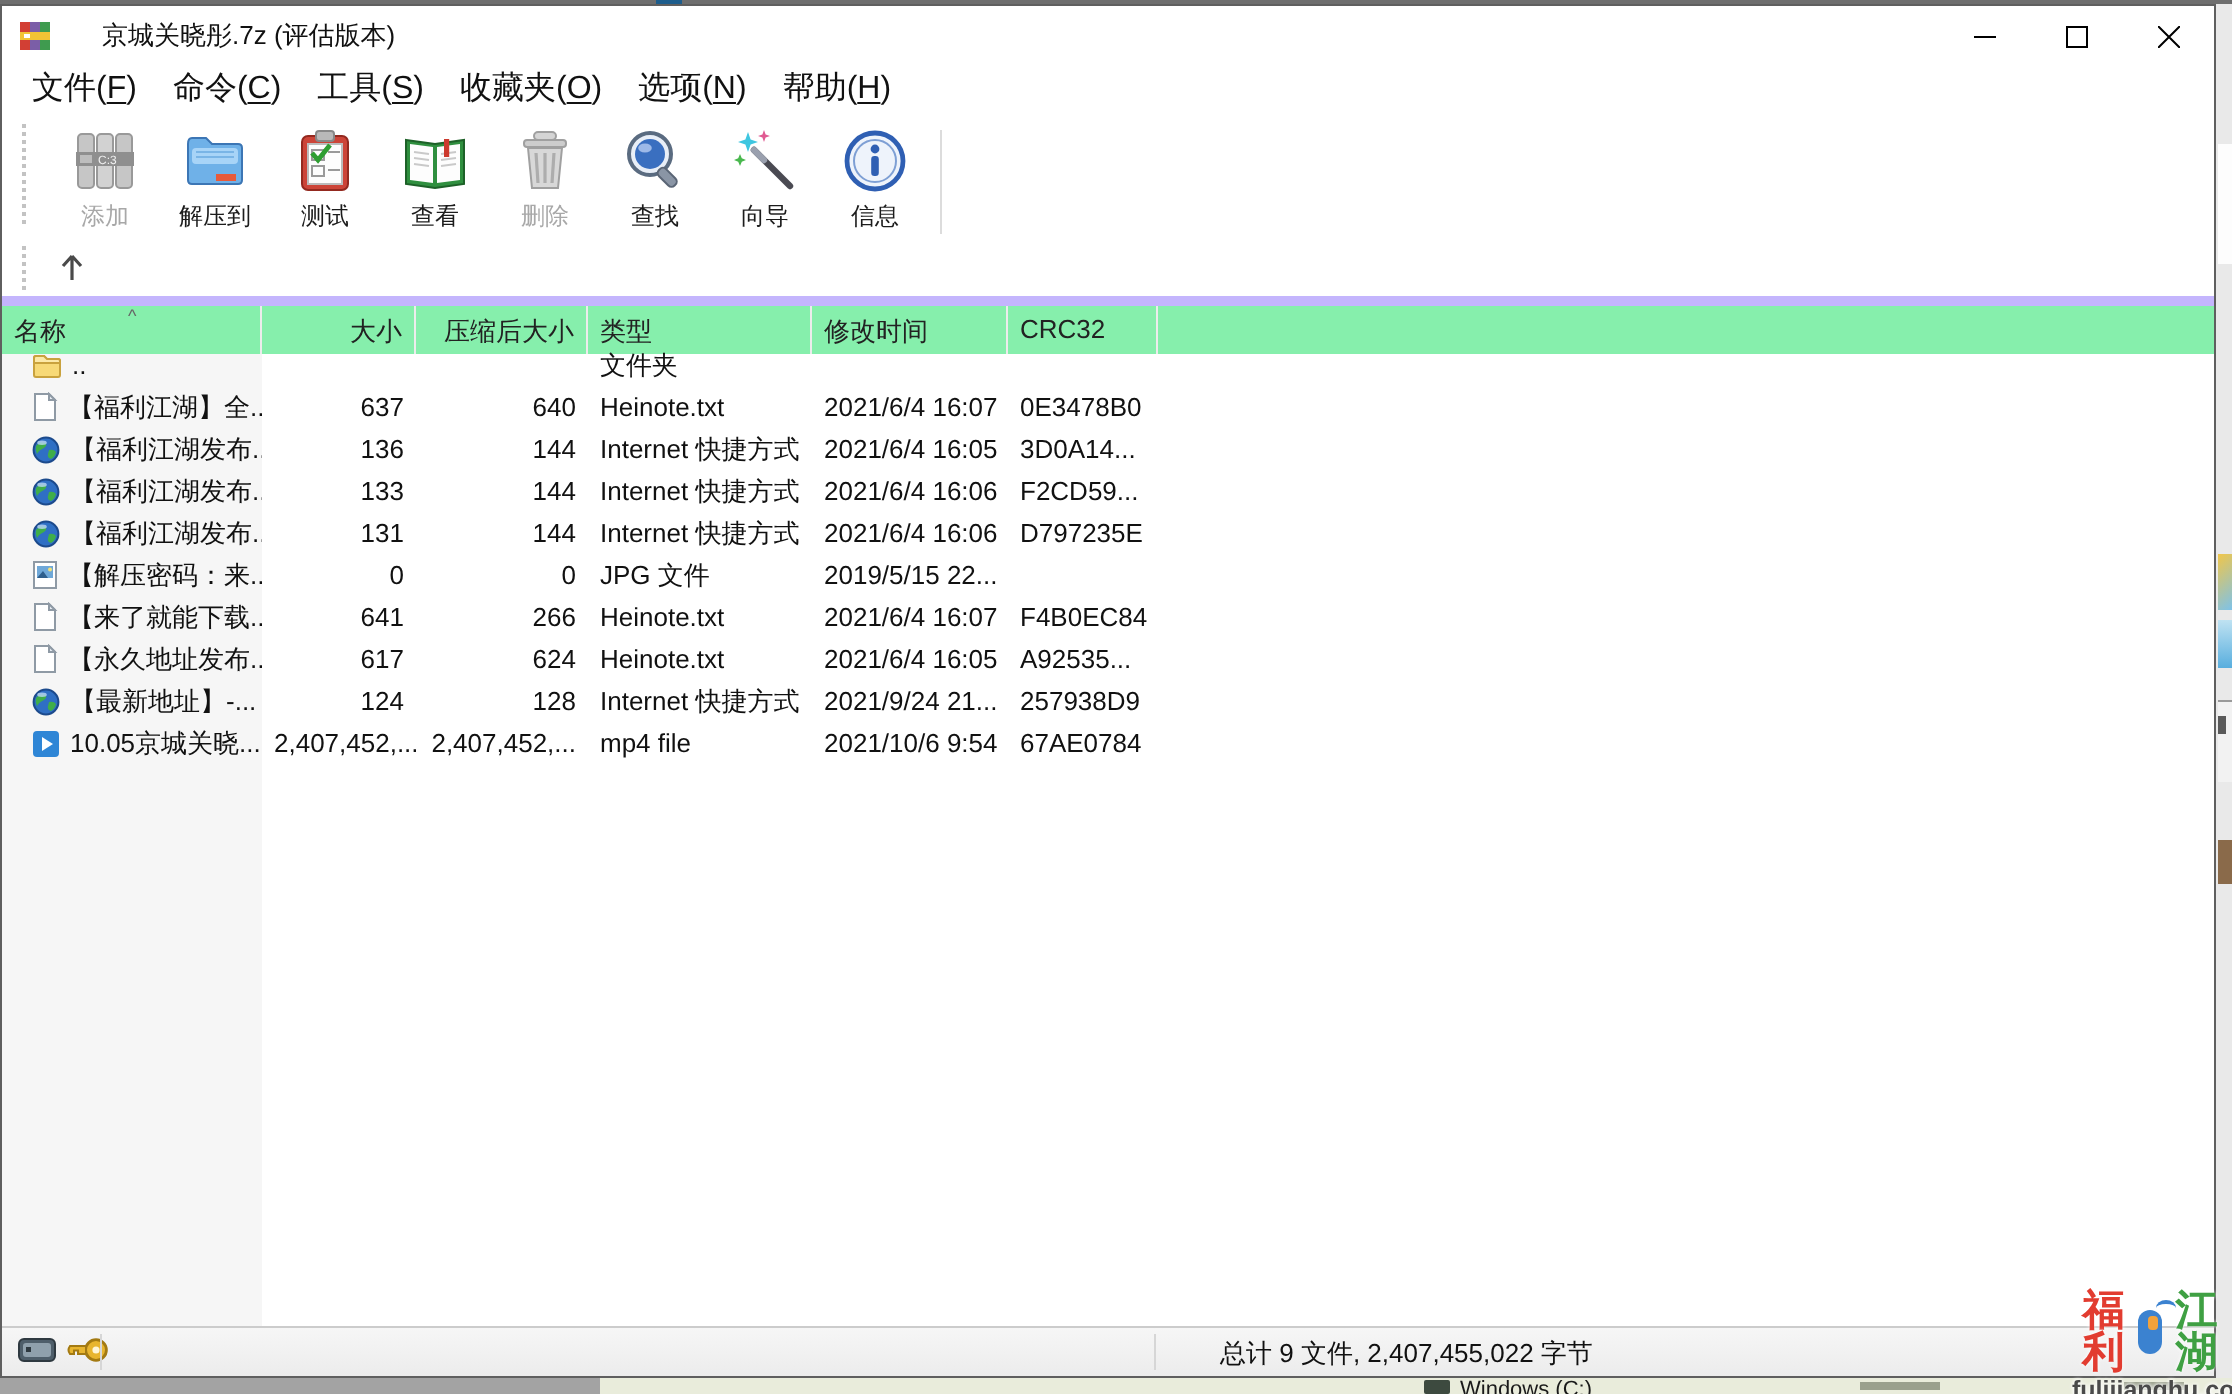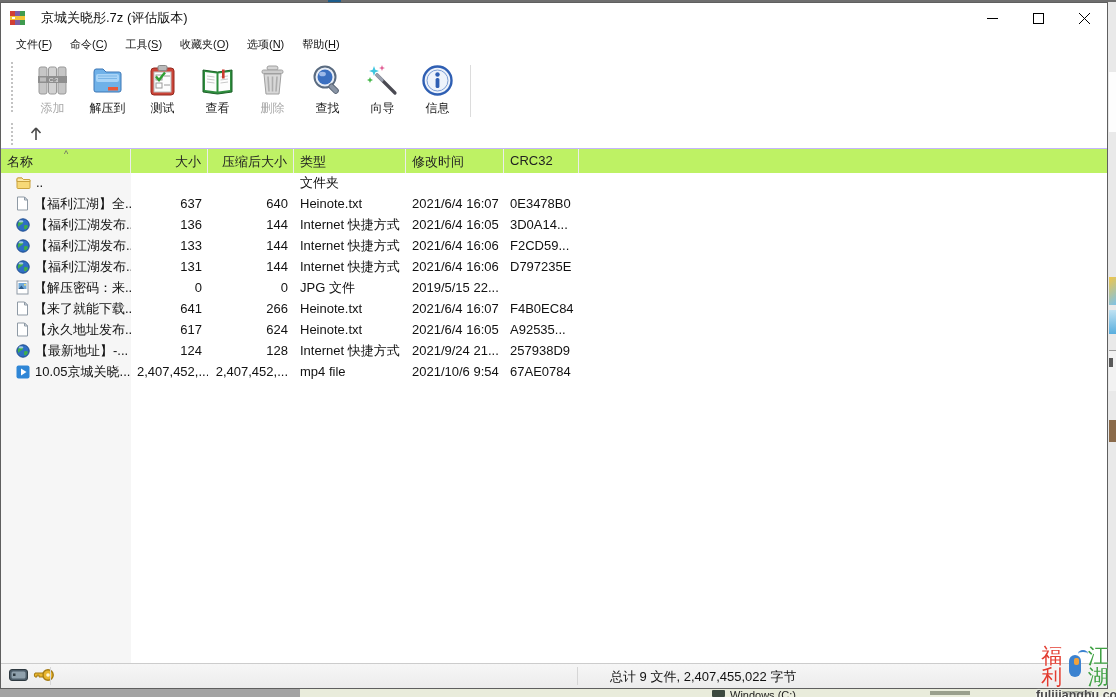--- a/index.html
+++ b/index.html
@@ -15,62 +15,62 @@
   .bs-green{position:absolute;left:300px;top:0;width:816px;height:8px;background:#e9ecdb}
   .bs-win{position:absolute;left:712px;top:0;height:8px;display:flex;gap:5px;align-items:flex-start;
           font-size:11px;color:#1a1a1a;overflow:hidden}
   .bs-drive{width:13px;height:7px;background:#3d4a3f;border-radius:1px;margin-top:1px}
   .bs-blob{position:absolute;top:2px;height:4px;background:#9aa08d}
   
   .window{position:absolute;left:0;top:2px;width:1108px;height:687px;background:#fff;
           border:1px solid #5f5f5f;box-sizing:border-box}
   
   .titlebar{height:30px;display:flex;align-items:center;padding-left:9px}
-  .title-text{margin-left:15px;font-size:13px;color:#111}
+  .title-text{margin-left:25px;font-size:13px;color:#111}
   .controls{margin-left:auto;display:flex;height:30px}
   .ctrl{width:46px;height:30px;display:flex;align-items:center;justify-content:center}
   
-  .menubar{height:23px;display:flex;align-items:center;padding-left:6px;font-size:11px;color:#111}
+  .menubar{height:23px;display:flex;align-items:center;padding-left:6px;font-size:16px;color:#111}
   .menu-item{padding:3px 9px;cursor:default}
   .menu-item u{text-underline-offset:2px}
   
   .toolbar{height:64px;display:flex;align-items:center;padding-left:24px;position:relative}
   .drag-dots{position:absolute;left:10px;border-left:2px dotted #c3c3c3}
   .tbtn{width:55px;display:flex;flex-direction:column;align-items:center;padding-top:5px;
         font-size:12px;color:#1c1c1c;cursor:default}
   .tbtn svg{width:33px;height:33px;margin-bottom:3px}
   .tbtn.disabled{color:#a8a8a8}
   .tsep{width:1px;background:#dcdcdc;height:52px;margin:5px 5px 0 5px}
   
   .addressbar{height:28px;display:flex;align-items:center;padding-left:13px;position:relative}
   
   .listwrap{position:absolute;left:0;right:0;top:145px;bottom:24px;background:#fff;overflow:hidden}
   .namecol-shade{position:absolute;left:0;top:24px;bottom:0;width:130px;background:#f6f6f6}
-  .header{display:flex;height:24px;font-size:13px;color:#222;position:relative;background:#bef264;
-          border-top:1px solid #c4b5fd}
+  .header{display:flex;height:24px;font-size:13px;color:#222;position:relative;background:#86efac;
+          border-top:5px solid #c4b5fd}
   .hcell{box-sizing:border-box;padding:4px 6px 0 6px;border-right:1px solid #ececec;
          white-space:nowrap;overflow:hidden;cursor:default}
   .sort-caret{position:absolute;left:63px;top:0;font-size:9px;color:#666}
   .rows{position:absolute;top:24px;left:0;right:0;font-size:13px;color:#111}
   .row{display:flex;height:21px;align-items:center;cursor:default}
   .cell{box-sizing:border-box;padding:0 6px;white-space:nowrap;overflow:hidden}
   .col0{width:130px}.col1{width:77px;text-align:right}.col2{width:86px;text-align:right}
   .col3{width:112px}.col4{width:98px}.col5{width:75px}
   .c-name{display:flex;align-items:center;gap:5px;padding-left:15px}
   .c-name svg{flex:0 0 auto}
   
   .statusbar{position:absolute;left:0;right:0;bottom:0;height:24px;
              background:linear-gradient(#f6f6f6,#ececec);border-top:1px solid #cccccc;
              font-size:13px;color:#111}
   .sb-icons{position:absolute;left:8px;top:4px;display:flex;gap:5px;align-items:center}
   .sb-sep{position:absolute;top:3px;width:1px;height:18px;background:#d6d6d6}
   .sb-total{position:absolute;left:609px;top:4px}
   
   .logo{position:absolute;left:1036px;top:645px;width:78px;text-align:center;line-height:1}
-  .logo-row{display:flex;align-items:center;gap:1px;font-weight:normal;font-size:21px}
+  .logo-row{display:flex;align-items:center;gap:1px;font-weight:bold;font-size:21px}
   .logo-fl{color:#e23c30;text-shadow:0 0 2px #fff}
   .logo-jh{color:#3fa043;text-shadow:0 0 2px #fff}
   .logo-mouse{position:relative;width:15px;height:22px;background:#3b82d0;border-radius:7px;margin:0 1px}
   .logo-wheel{position:absolute;left:4.5px;top:3px;width:5px;height:7px;background:#f2a23c;border-radius:2px}
   .logo-cord{position:absolute;left:9px;top:-5px;width:10px;height:6px;border-top:2px solid #3b82d0;
              border-radius:50% 50% 0 0}
   .logo-url{margin-top:2px;font-weight:bold;font-size:12.5px;color:#4a4a4a;
             text-shadow:0 0 2px #fff,0 0 2px #fff}
 </style>
 </head>

